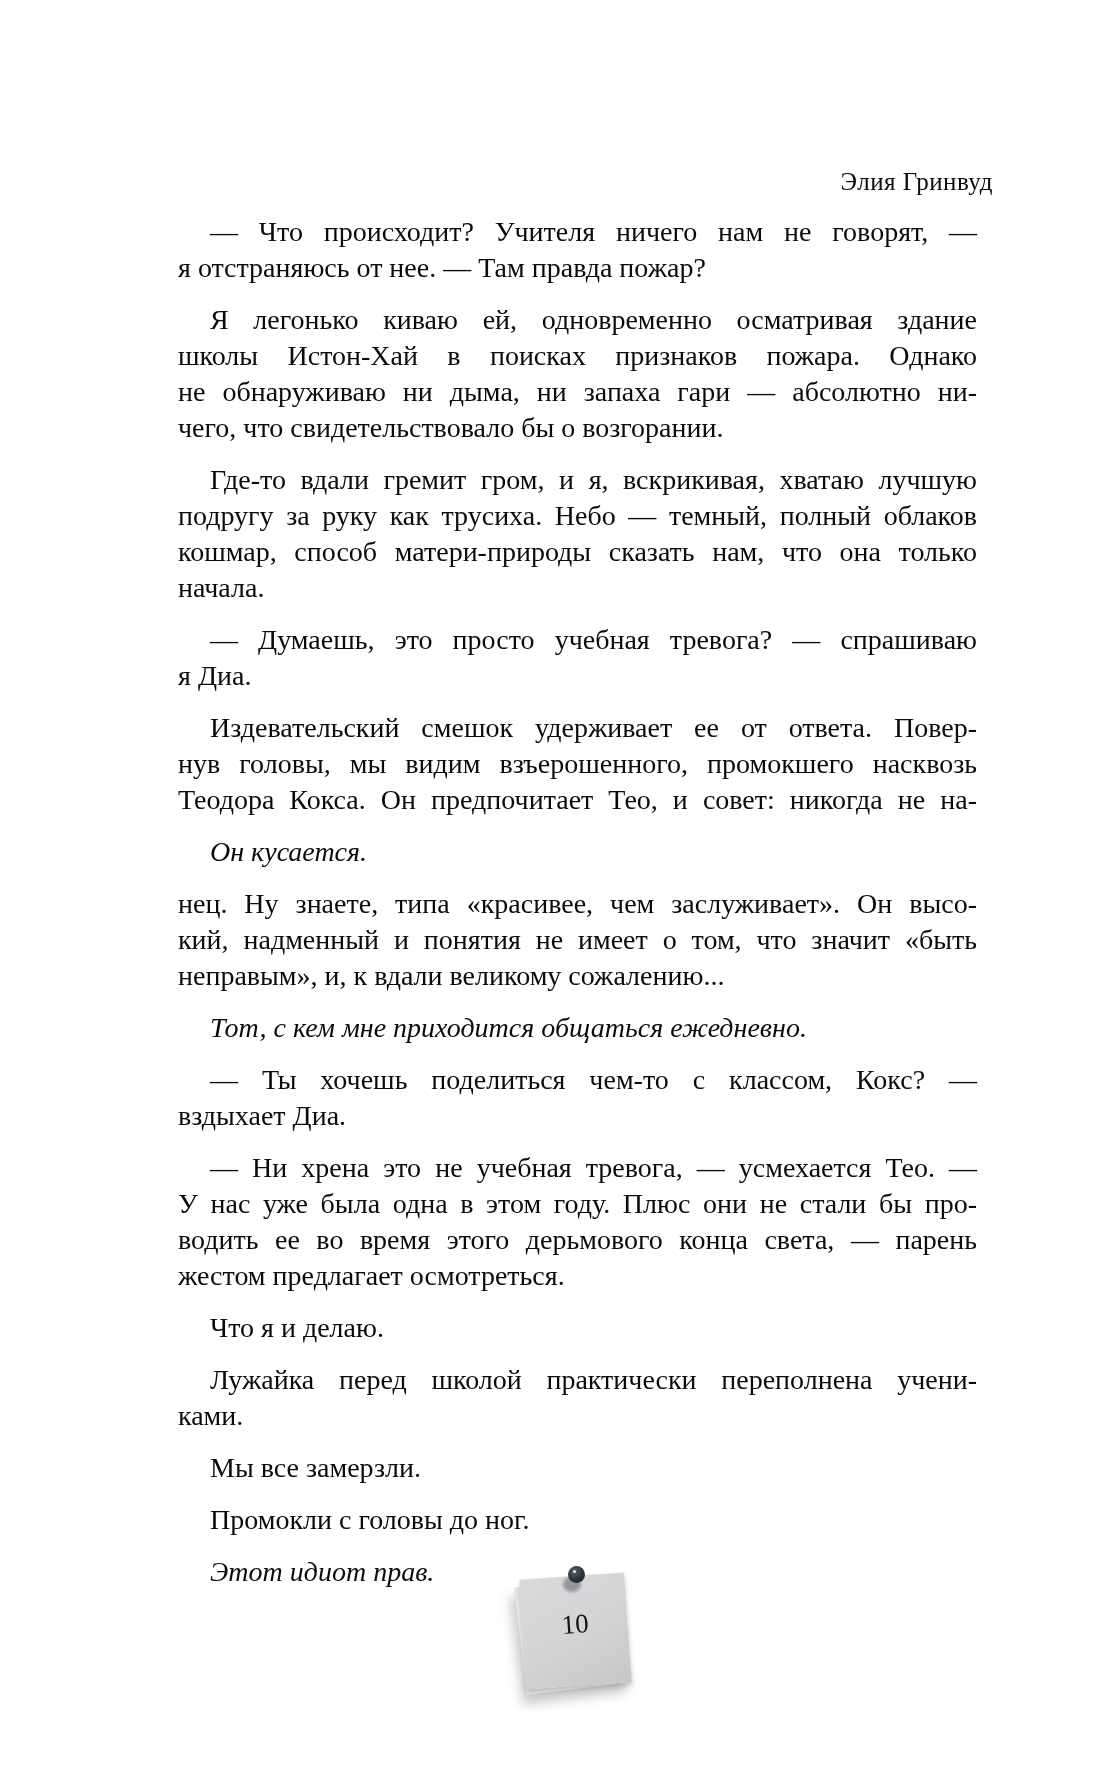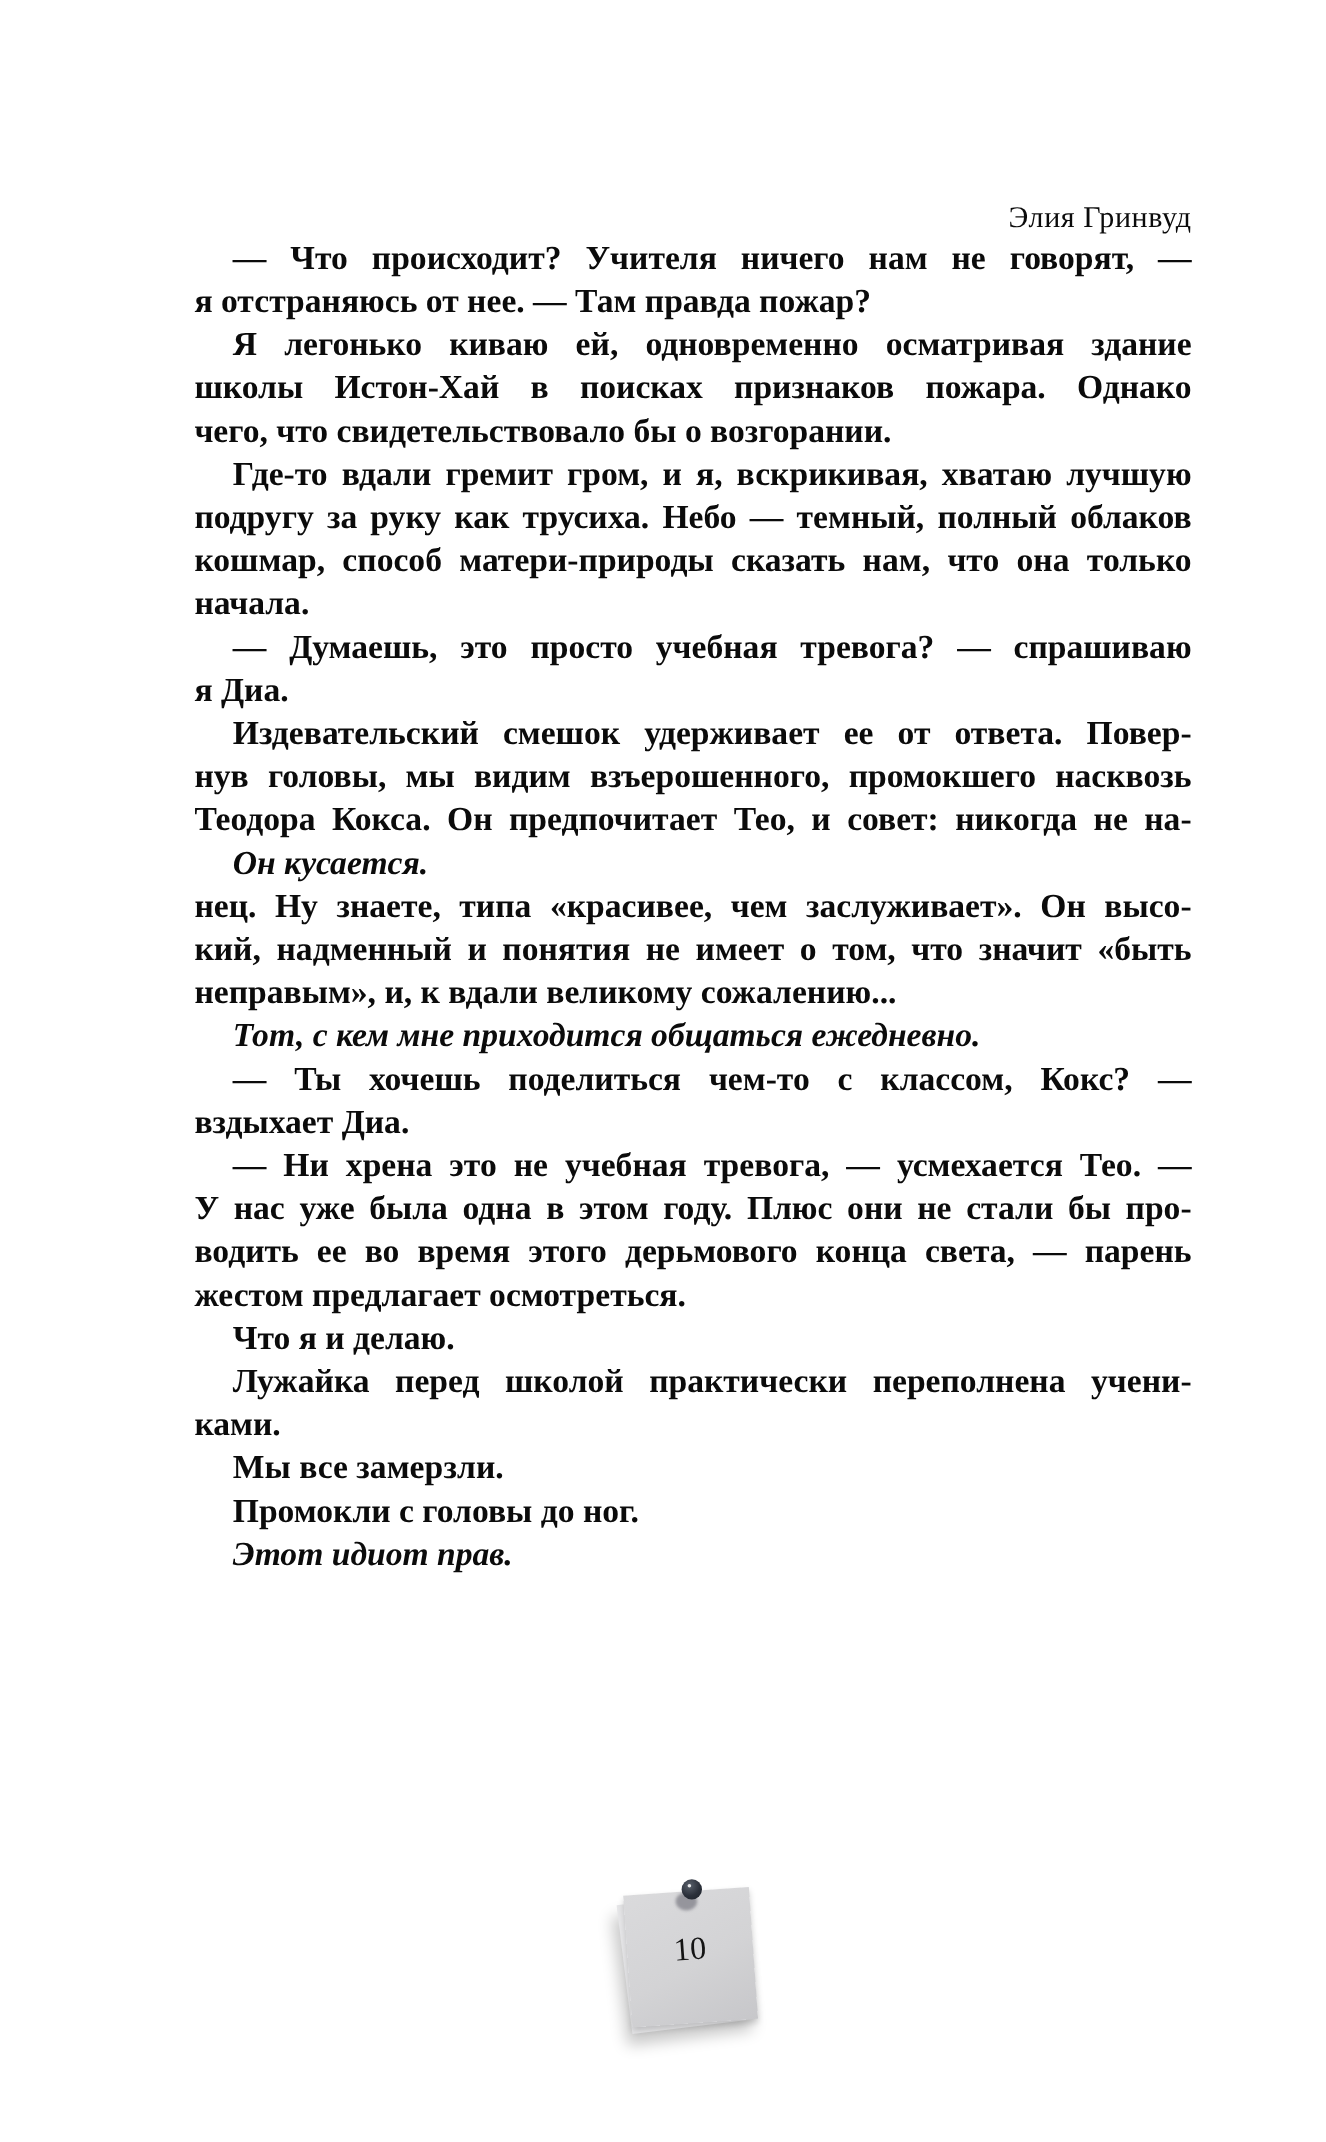--- a/index.html
+++ b/index.html
@@ -31,21 +31,21 @@
 
   
   .text-block {
     position: absolute;
     left: 162px;
     top: 198px;
     width: 831px;
     font-size: 28px;
     line-height: 36px;
   }
-  .para { margin: 0; padding: 0; font-weight: bold; }
+  .para { margin: 16px; padding: 0; }
   .line { min-height: 36px; }
   .line.j {
     text-align: justify;
     text-align-last: justify;
   }
   .first { text-indent: 32px; }
   .it { font-style: italic; }
 
   
   .note-wrap {
@@ -125,20 +125,21 @@
 
     <div class="para">
       <div class="line j first">— Что происходит? Учителя ничего нам не говорят, —</div>
       <div class="line">я отстраняюсь от нее. — Там правда пожар?</div>
     </div>
 
 
     <div class="para">
       <div class="line j first">Я легонько киваю ей, одновременно осматривая здание</div>
       <div class="line j">школы Истон-Хай в поисках признаков пожара. Однако</div>
+      <div class="line j">не обнаруживаю ни дыма, ни запаха гари — абсолютно ни-</div>
       <div class="line">чего, что свидетельствовало бы о возгорании.</div>
     </div>
 
     <div class="para">
       <div class="line j first">Где-то вдали гремит гром, и я, вскрикивая, хватаю лучшую</div>
       <div class="line j">подругу за руку как трусиха. Небо — темный, полный облаков</div>
       <div class="line j">кошмар, способ матери-природы сказать нам, что она только</div>
       <div class="line">начала.</div>
     </div>
 

